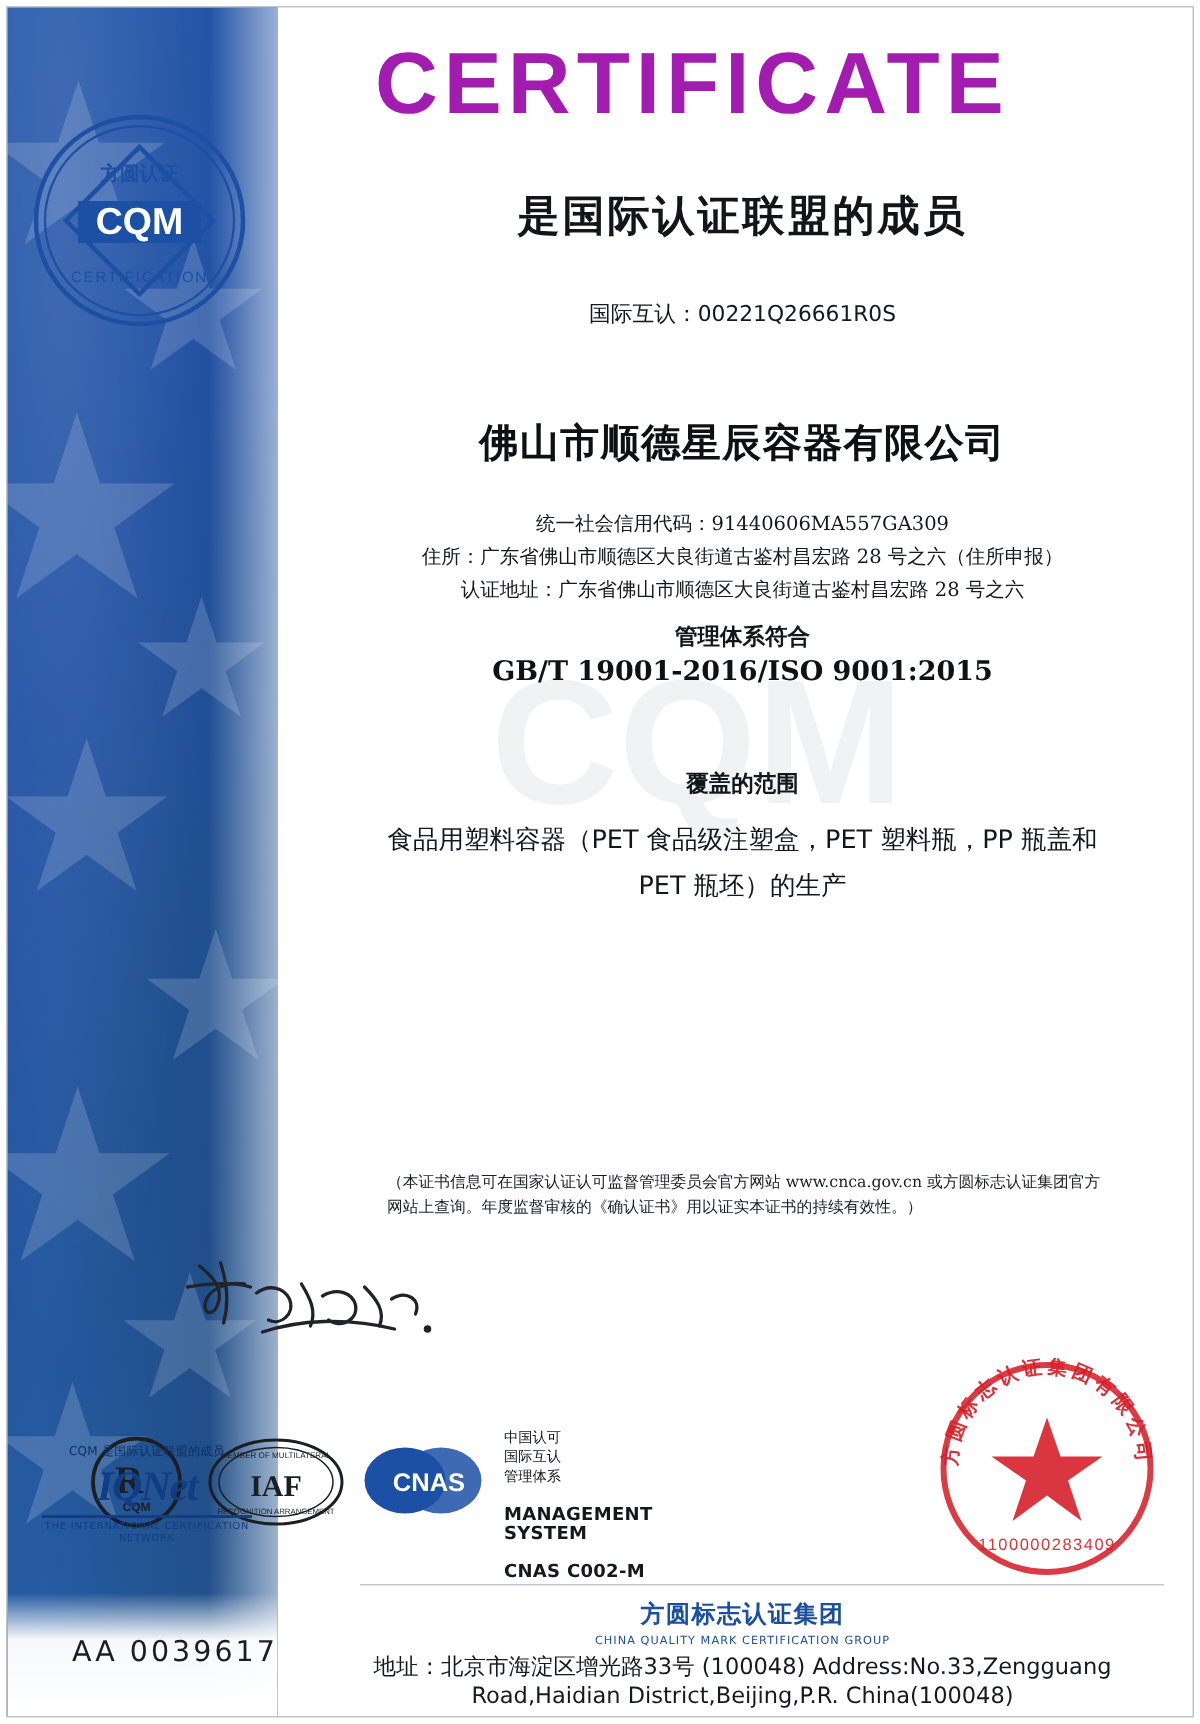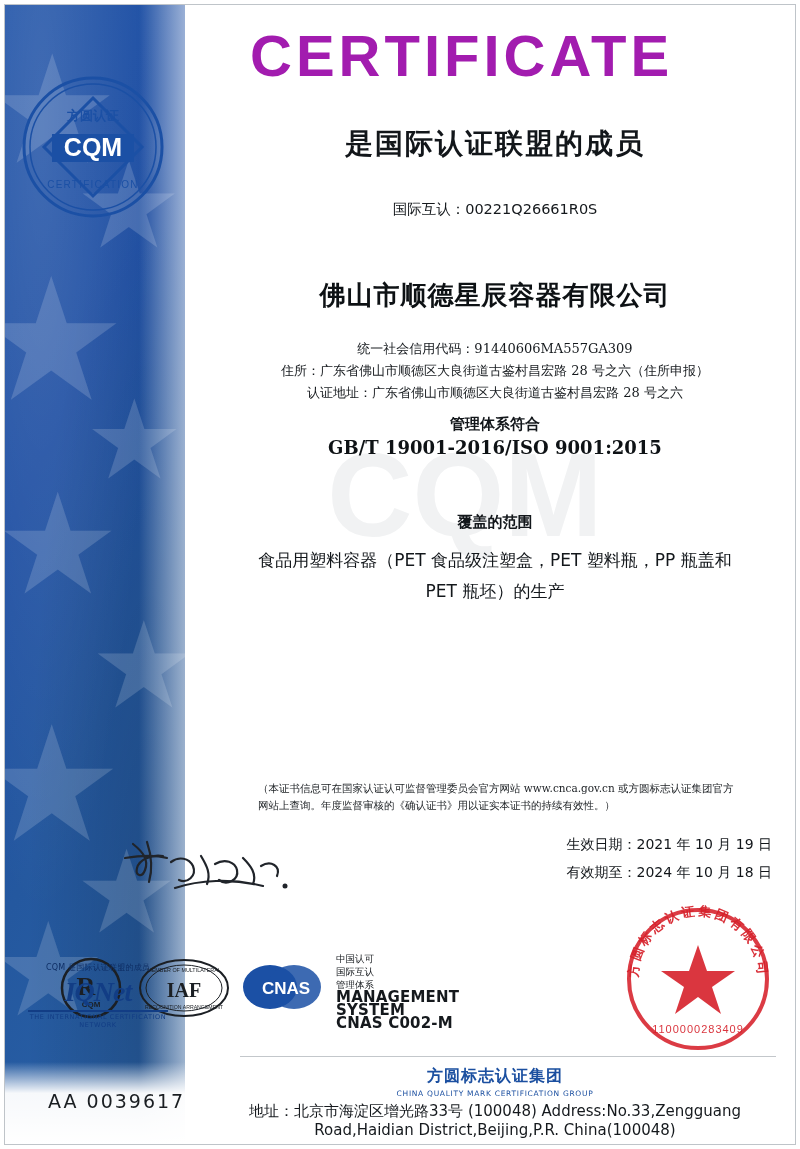--- a/index.html
+++ b/index.html
@@ -275,23 +275,24 @@
   .cnas-text {
     position: absolute;
     left: 276px; top: 0px;
     width: 150px;
     font-family: "DejaVu Sans", sans-serif;
     font-size: 9.5px;
     line-height: 13px;
     color: #15191d;
   }
   .cnas-text .en {
-    font-size: 15px;
+    font-size: 12px;
     font-weight: bold;
     letter-spacing: 0.2px;
+    margin-top: 12px;
   }
 
   
   .iqnet {
     position: absolute;
     left: 22px;
     top: 962px;
     width: 152px;
     text-align: center;
   }
@@ -429,28 +430,20 @@
     <div class="reg-line l3">认证地址：广东省佛山市顺德区大良街道古鉴村昌宏路 28 号之六</div>
 
     <div class="conform-label">管理体系符合</div>
     <div class="standard">GB/T 19001-2016/ISO 9001:2015</div>
 
     <div class="scope-label">覆盖的范围</div>
     <div class="scope-text">食品用塑料容器（PET 食品级注塑盒，PET 塑料瓶，PP 瓶盖和 PET 瓶坯）的生产</div>
 
     <div class="note">（本证书信息可在国家认证认可监督管理委员会官方网站 www.cnca.gov.cn 或方圆标志认证集团官方网站上查询。年度监督审核的《确认证书》用以证实本证书的持续有效性。）</div>
 
-    <div class="dates">
-      <div>
-        <span>生效日期：</span><span>2021 年 10 月 19 日</span>
-      </div>
-      <div>
-        <span>有效期至：</span><span>2024 年 10 月 18 日</span>
-      </div>
-    </div>
   </div>
 
   <div class="signature">
     <svg viewBox="0 0 190 70" width="190" height="70" aria-hidden="true">
       <g fill="none" stroke="#20242a" stroke-width="2.2" stroke-linecap="round">
         <path d="M18,8 C28,16 34,24 30,34 C27,42 20,40 22,32 C24,24 36,18 48,20"></path>
         <path d="M10,22 C22,20 38,18 52,22"></path>
         <path d="M32,6 C36,18 38,32 34,46"></path>
         <path d="M56,26 C64,20 74,22 78,30 C82,40 72,48 64,44"></path>
         <path d="M86,20 C92,30 96,38 92,48"></path>

